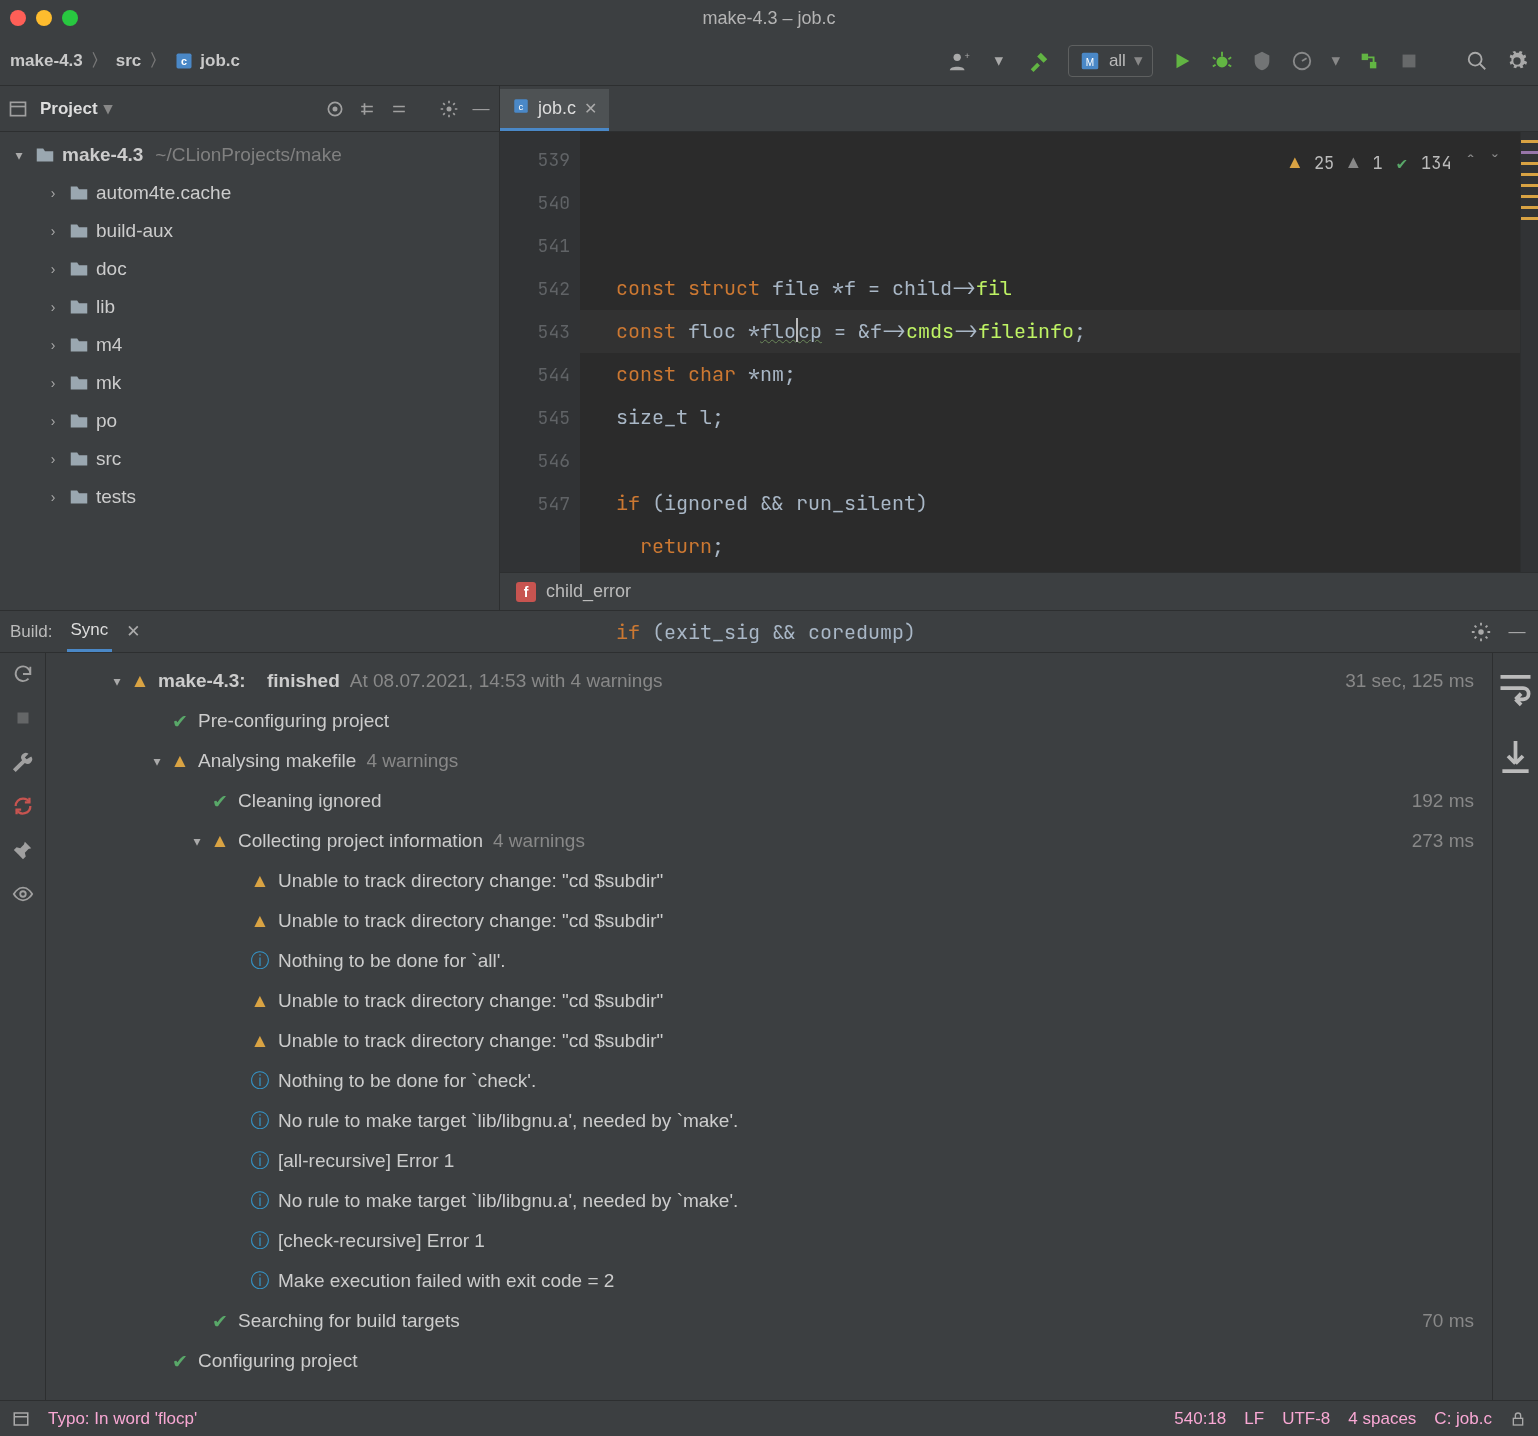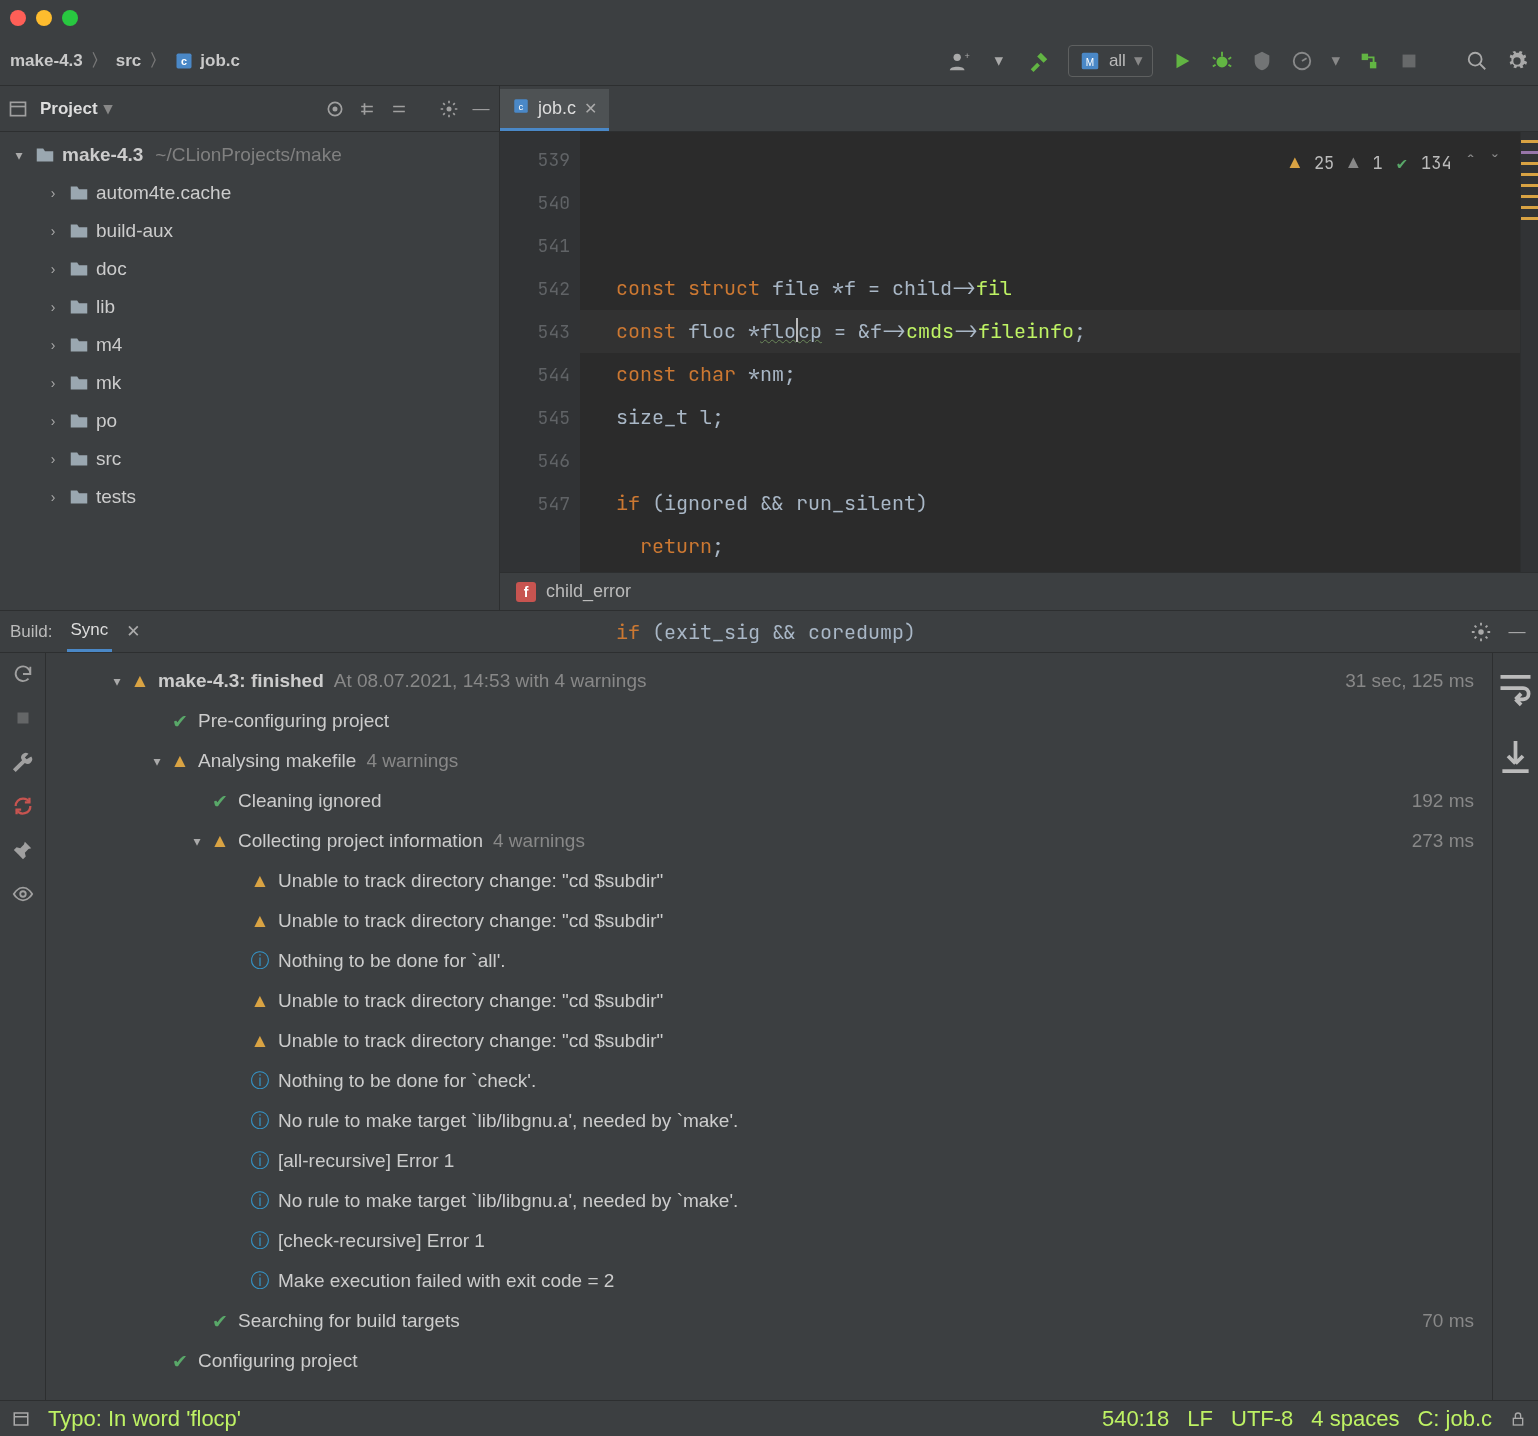--- a/index.html
+++ b/index.html
@@ -102,33 +102,34 @@
   .build-tree{ flex:1; overflow:auto; padding:8px 0;}
   .bt-row{ display:flex; align-items:center; height:40px; color:#ccc; font-size:19px;}
   .bt-row .time{ margin-left:auto; padding-right:18px; color:#888;}
   .bt-icon{ width:24px; display:inline-flex; justify-content:center; margin-right:6px;}
   .bt-icon.warn{color:#d9a343;} .bt-icon.ok{color:#59a869;} .bt-icon.info{color:#3592c4;}
   .bt-row .sub{ color:#888; margin-left:10px;}
   .bt-chev{ width:22px; color:#aaa; display:inline-flex; justify-content:center; font-size:14px;}
   .pad1{padding-left:60px;} .pad2{padding-left:100px;} .pad3{padding-left:140px;} .pad4{padding-left:180px;}
   .build-right-icons{ width:46px; background:#3c3f41; display:flex; flex-direction:column; align-items:center; padding-top:10px; gap:18px; border-left:1px solid #2d2f30;}
   
-  .statusbar{ height:36px; background:#3c3f41; border-top:1px solid #2d2f30; display:flex; align-items:center; padding:0 12px; gap:18px; color:#bef264; font-size:22px;}
+  .statusbar{ height:36px; background:#3c3f41; border-top:1px solid #2d2f30; display:flex; align-items:center; padding:0 12px; gap:18px; color:#f9a8d4; font-size:17px;}
   .statusbar .spacer{flex:1;}
   svg{width:100%;height:100%;}
 </style>
 </head>
 <body>
 
 <div class="titlebar">
   <div class="traffic">
     <div class="dot red"></div>
     <div class="dot yel"></div>
     <div class="dot grn"></div>
   </div>
+  <div class="title">make-4.3 – job.c</div>
 </div>
 
 <div class="navrow">
   <div class="breadcrumb">
     <span>make-4.3</span>
     <span class="sep">〉</span>
     <span>src</span>
     <span class="sep">〉</span>
     <span class="fico">
         <svg viewBox="0 0 24 24">
@@ -448,21 +449,21 @@
             <path d="M2 12s4-7 10-7 10 7 10 7-4 7-10 7-10-7-10-7z"></path>
             <circle cx="12" cy="12" r="3"></circle>
           </svg>
         </span>
     </div>
     <div class="build-tree">
       <div class="bt-row pad1">
         <span class="bt-chev">▾</span>
         <span class="bt-icon warn">▲</span>
         <span style="font-weight:600;text-align:right;">make-4.3:</span>&nbsp;
-        <span style="font-weight:600;">finished</span>
+        <span style="font-weight:600;margin-left:16px;">finished</span>
         <span class="sub">At 08.07.2021, 14:53 with 4 warnings</span>
         <span class="time">31 sec, 125 ms</span>
       </div>
       <div id="build-steps">
           <div class="bt-row pad2">
             <span class="bt-chev"></span>
             <span class="bt-icon ok">✔</span>
             <span>Pre-configuring project</span>
           </div>
           <div class="bt-row pad2">

